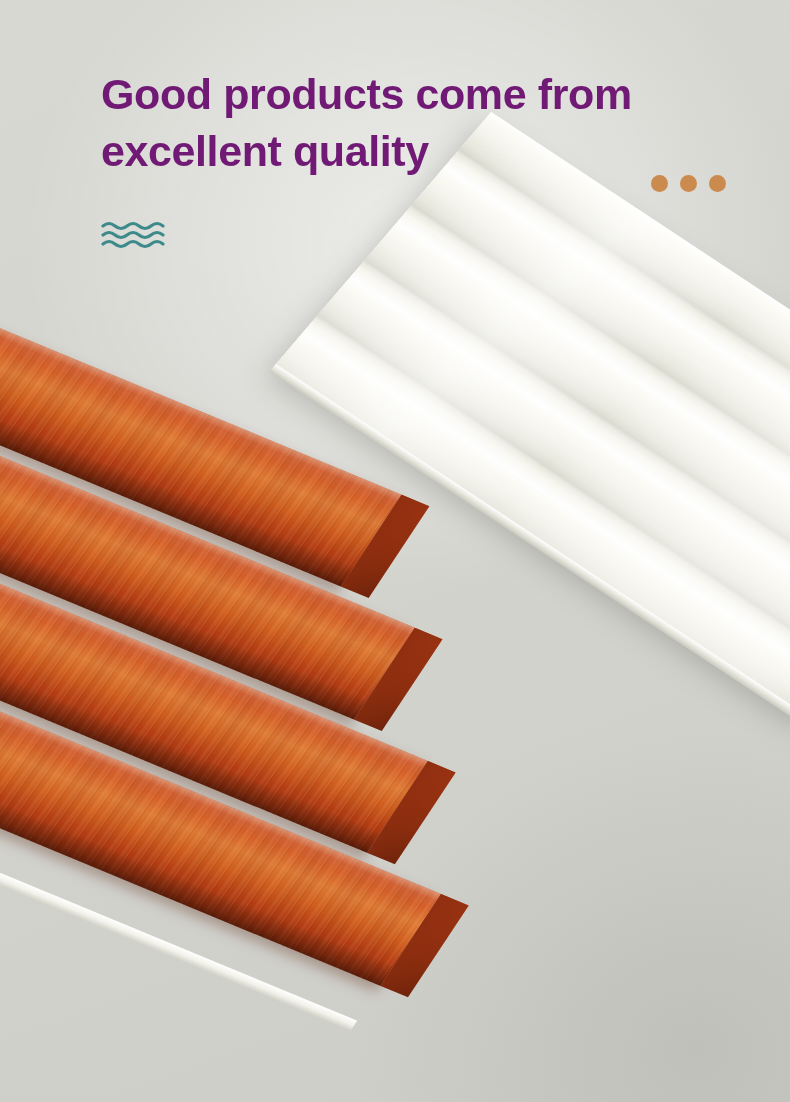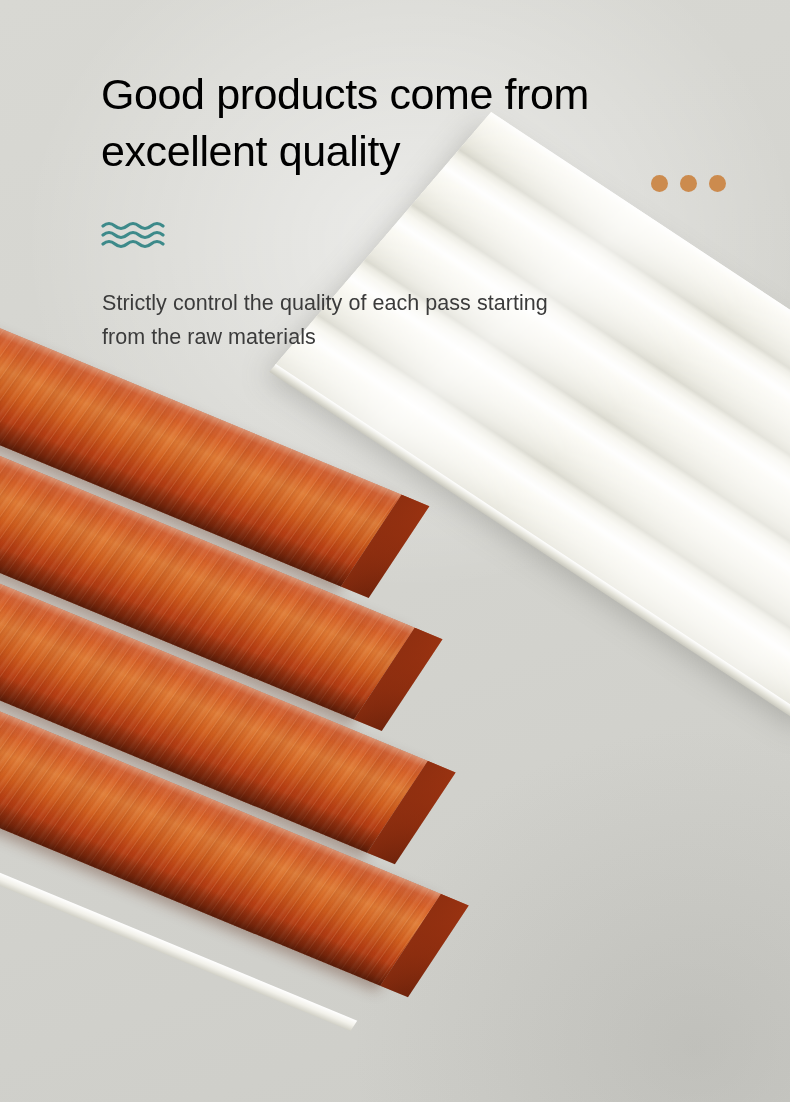--- a/index.html
+++ b/index.html
@@ -29,23 +29,23 @@
       linear-gradient(160deg, #d8d8d3 0%, #d4d4cf 45%, #cdcdc8 100%);
     pointer-events: none;
   }
 
   
   .headline {
     position: absolute;
     left: 101px;
     top: 66px;
     width: 620px;
-    color: #000000;
+    color: #701a75;
     font-size: 43px;
-    font-weight: 400;
+    font-weight: 700;
     line-height: 57px;
     letter-spacing: -0.4px;
     font-stretch: condensed;
     white-space: pre-line;
   }
 
   .dots {
     position: absolute;
     left: 651px;
     top: 175px;
@@ -296,16 +296,14 @@
   <div class="wave">
     <svg width="70" height="32" viewBox="0 0 70 32" aria-hidden="true">
       <g fill="none" stroke="#3d8a8a" stroke-width="3.1" stroke-linecap="round">
         <path d="M2 6 q6 -5 12 0 t12 0 t12 0 t12 0 t12 0"></path>
         <path d="M2 15 q6 -5 12 0 t12 0 t12 0 t12 0 t12 0"></path>
         <path d="M2 24 q6 -5 12 0 t12 0 t12 0 t12 0 t12 0"></path>
       </g>
     </svg>
   </div>
 
-  <div class="subtitle">Strictly control the quality of each pass starting
-from the raw materials</div>
 
 </div>
 
 </body></html>

